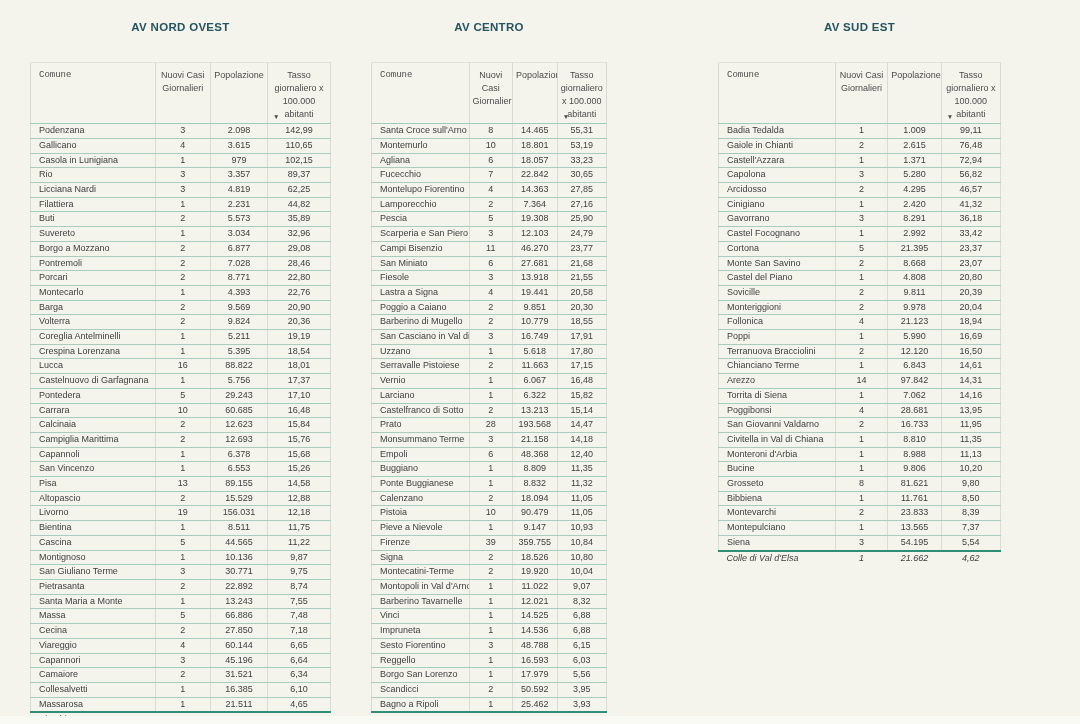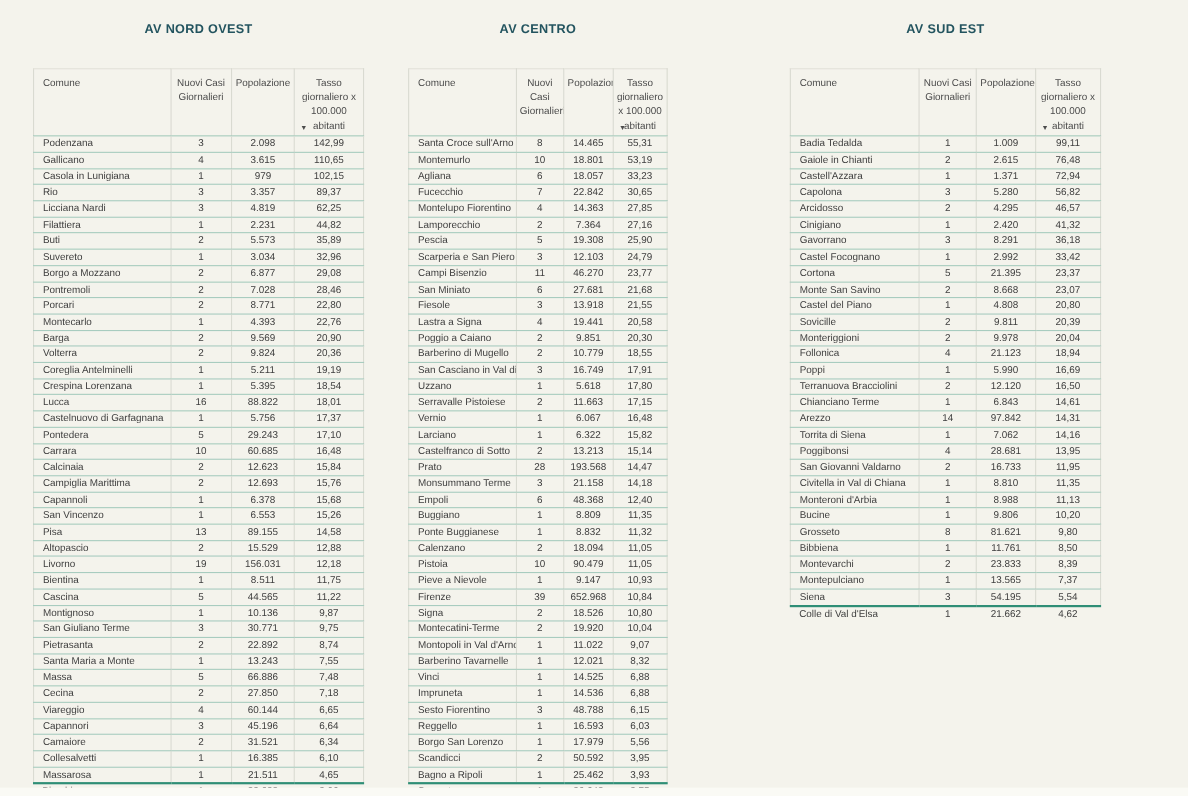--- a/index.html
+++ b/index.html
@@ -35,38 +35,39 @@
     padding:6px 3px 2px;line-height:1.45;
     height:56px;box-sizing:border-box;position:relative;
     border-top:1px solid #e3e2d9;
     border-right:1px solid #d9dad1;
     border-bottom:1px solid #a6cabd;
     overflow:hidden;
   }
   th:first-child{
     text-align:left;padding-left:8px;
     border-left:1px solid #d9dad1;
+    font-family:Liberation Mono, monospace;
   }
   .sort-icon{
     position:absolute;left:5px;bottom:3px;
     font-size:6.5px;color:#4c4c4c;line-height:1;
   }
   td{
     font-size:9px;color:#3e3e3e;text-align:center;
     height:13.7px;line-height:13.7px;padding:0 3px;
     white-space:nowrap;overflow:hidden;
     border-right:1px solid #dadbd2;
     border-bottom:1px solid #a8ccbf;
   }
   td:first-child{
     text-align:left;padding-left:8px;
     border-left:1px solid #dadbd2;
   }
   tr.inner-last td{border-bottom:2px solid #2f8e76;}
-  tr.overflow td{border:none;}
+  tr.overflow td{border:none;font-style:italic;}
 </style>
 </head>
 <body>
 
 <div class="canvas">
 
   <section class="panel" id="panel-0">
     <h2 class="panel-title">AV NORD OVEST</h2>
     <div>
         <table>
@@ -519,21 +520,21 @@
             </tr>
             <tr>
               <td>Pieve a Nievole</td>
               <td>1</td>
               <td>9.147</td>
               <td>10,93</td>
             </tr>
             <tr>
               <td>Firenze</td>
               <td>39</td>
-              <td>652.968</td>
+              <td>359.755</td>
               <td>10,84</td>
             </tr>
             <tr>
               <td>Signa</td>
               <td>2</td>
               <td>18.526</td>
               <td>10,80</td>
             </tr>
             <tr>
               <td>Montecatini-Terme</td>

